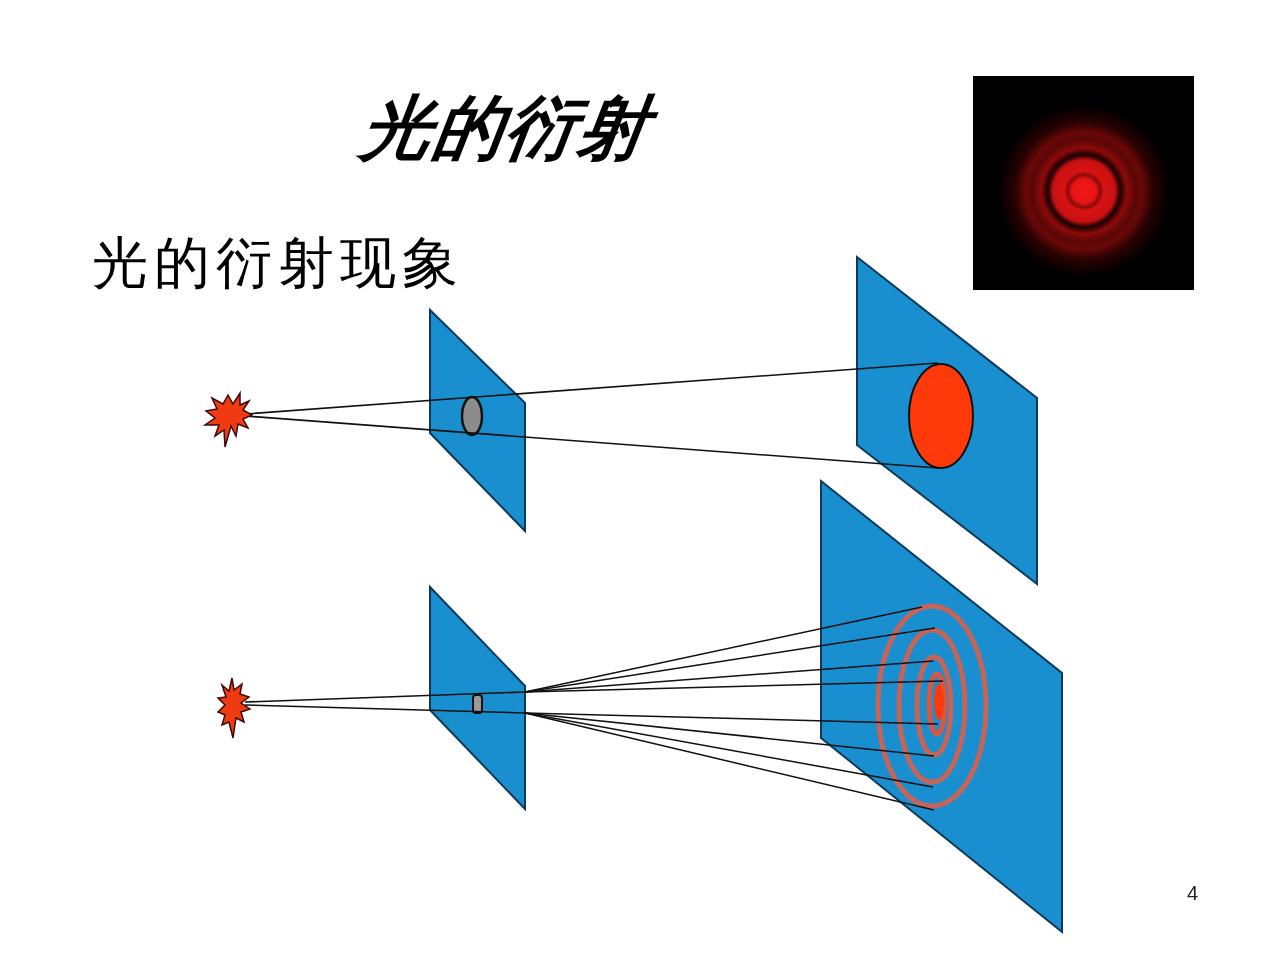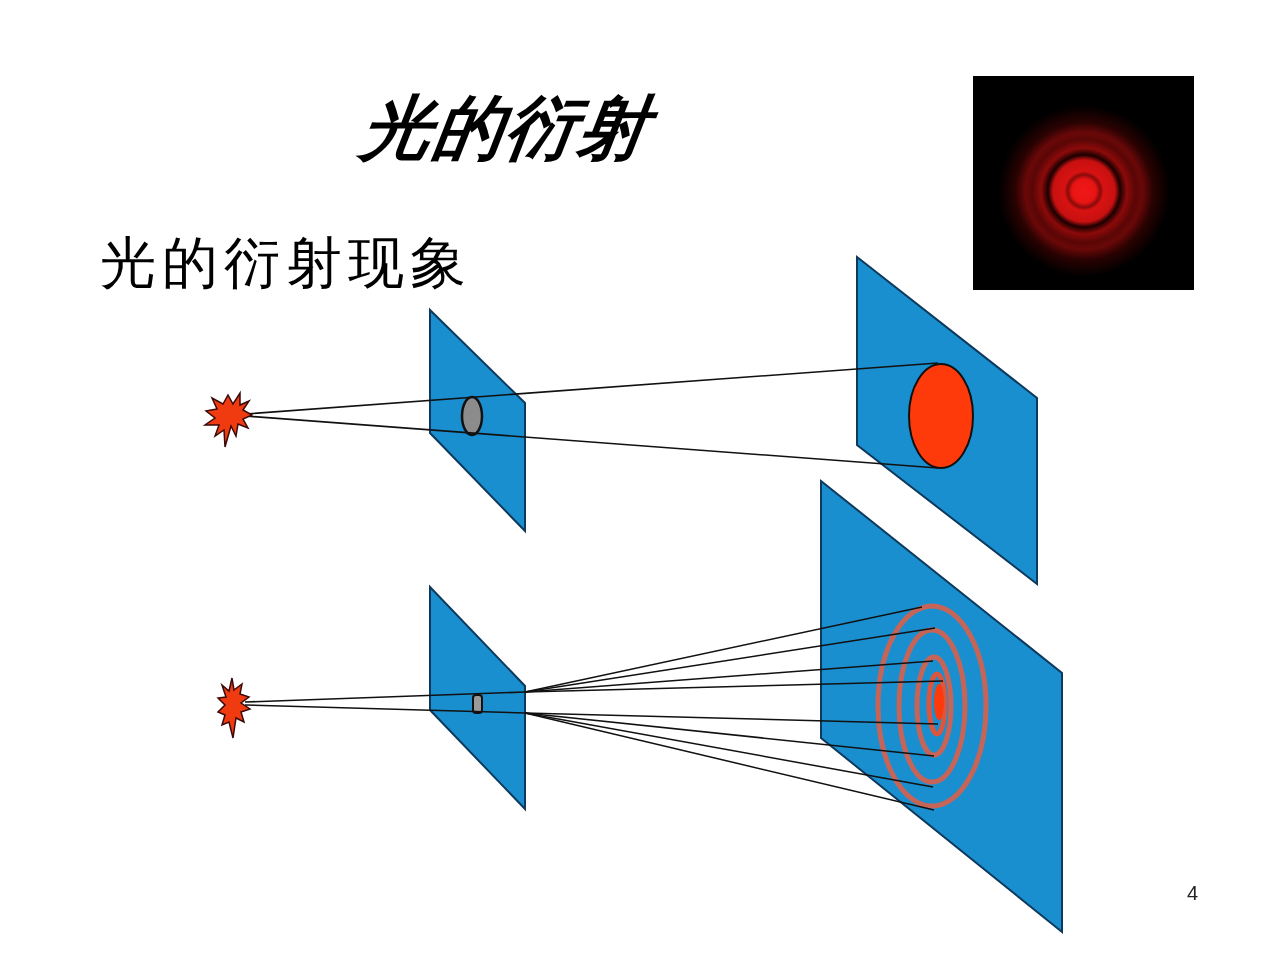--- a/index.html
+++ b/index.html
@@ -5,21 +5,21 @@
     html, body { margin: 0; padding: 0; }
     body {
       width: 1280px; height: 960px; background: #ffffff; position: relative; overflow: hidden;
       font-family: "DejaVu Sans", "Liberation Sans", sans-serif;
     }
     .title {
       position: absolute; left: 362px; top: 82px; font-size: 70px; font-weight: bold; font-style: italic;
       color: #000; letter-spacing: 2px; transform: skewX(-8deg);
     }
     .subtitle {
-      position: absolute; left: 100px; top: 226px; font-size: 56px; color: #000; letter-spacing: 6px;
+      position: absolute; left: 92px; top: 226px; font-size: 56px; color: #000; letter-spacing: 6px;
     }
     .page-num {
       position: absolute; left: 1187px; top: 882px; font-size: 20px; color: #222;
       font-family: "Liberation Sans", sans-serif;
     }
     svg.diagram { position: absolute; left: 0; top: 0; }
     .photo {
       position: absolute; left: 973px; top: 76px; width: 221px; height: 214px; background: #000;
       overflow: hidden;
     }

